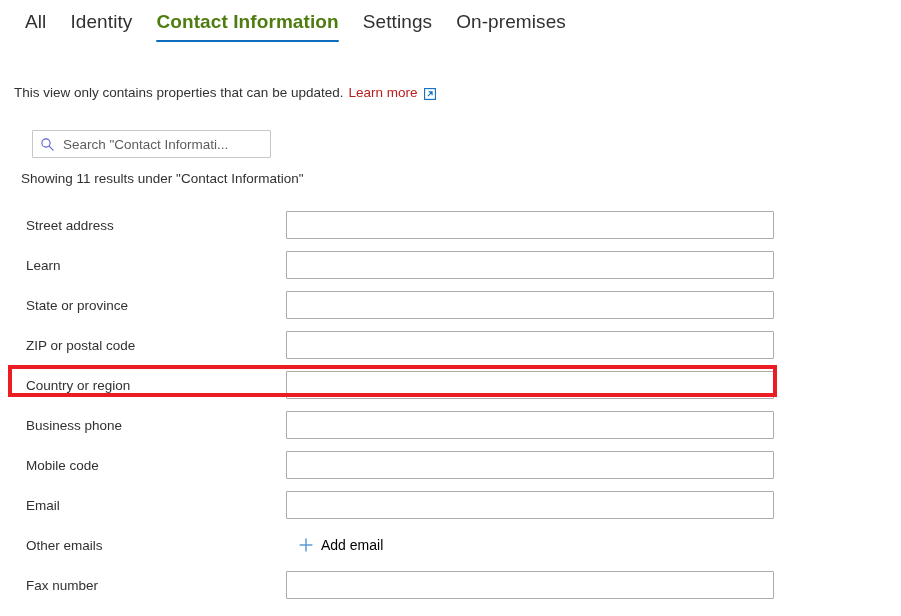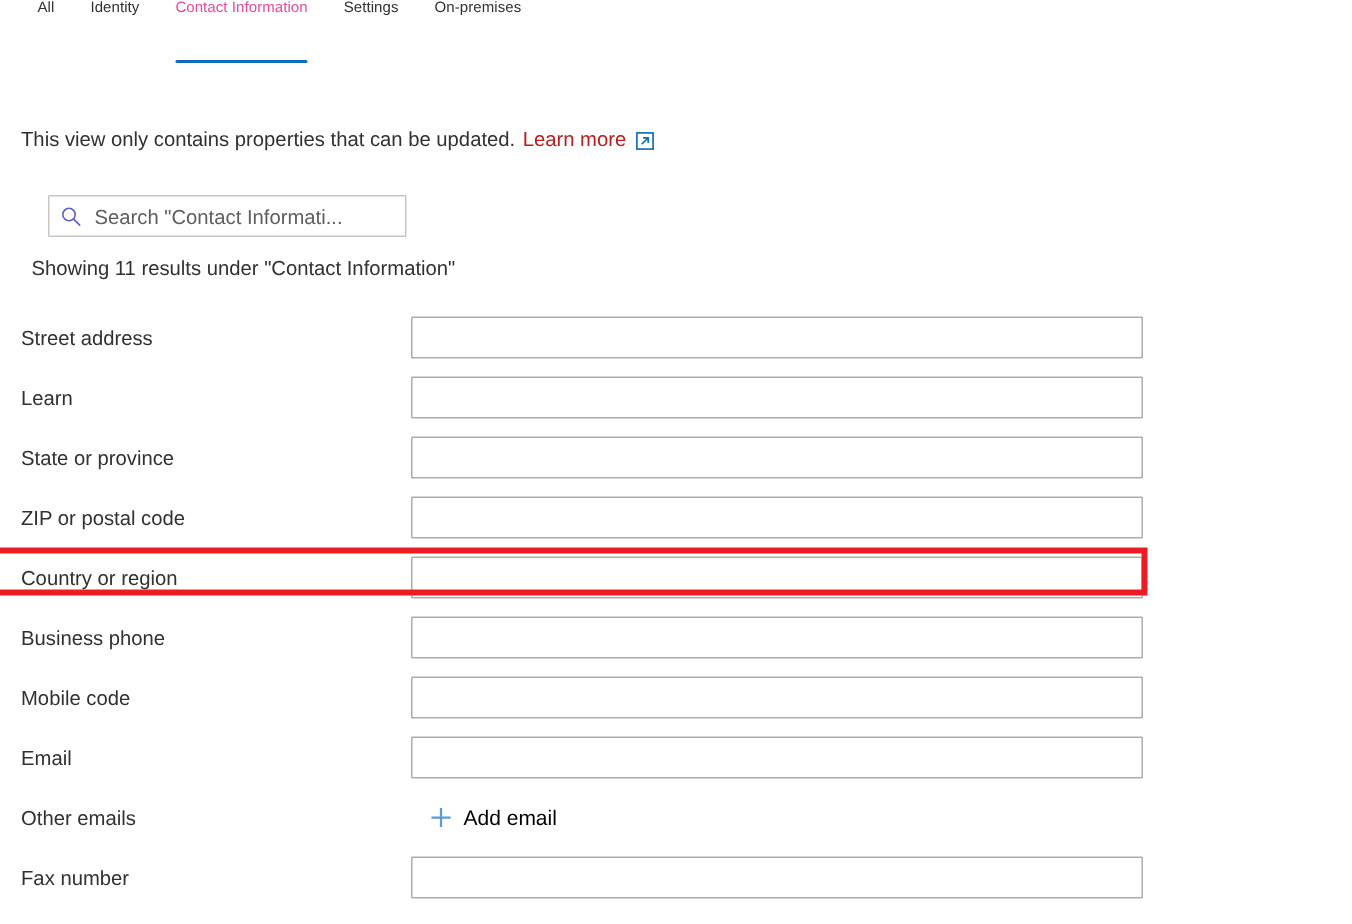--- a/index.html
+++ b/index.html
@@ -25,30 +25,31 @@
     height: 52px;
     display: flex;
     align-items: flex-start;
     padding-left: 13px;
     box-sizing: border-box;
   }
   .tab {
     position: relative;
     height: 44px;
     display: flex;
+    align-items: center;
     padding: 0 12px;
-    font-size: 10px;
+    font-size: 19px;
     color: #323130;
     cursor: pointer;
     white-space: nowrap;
     letter-spacing: 0.005em;
   }
   .tab.selected {
-    font-weight: 400;
-    color: #ec4899;
+    font-weight: 700;
+    color: #4d7c0f;
   }
   .tab .tab-underline {
     display: none;
   }
   .tab.selected .tab-underline {
     display: block;
     position: absolute;
     left: 12px;
     right: 12px;
     bottom: 2px;
@@ -126,21 +127,21 @@
     left: 21px;
     top: 171px;
     font-size: 13.5px;
     color: #323130;
     white-space: nowrap;
   }
 
   
   .form {
     position: absolute;
-    left: 0;
+    left: 12px;
     top: 205px;
     width: 884px;
   }
   .row {
     position: relative;
     height: 40px;
     display: flex;
     align-items: center;
   }
   .row .lbl {

